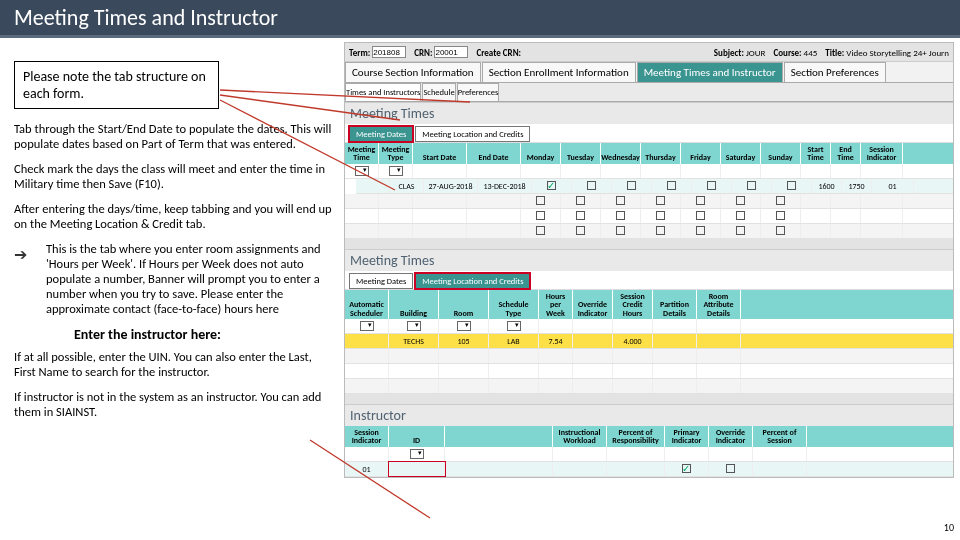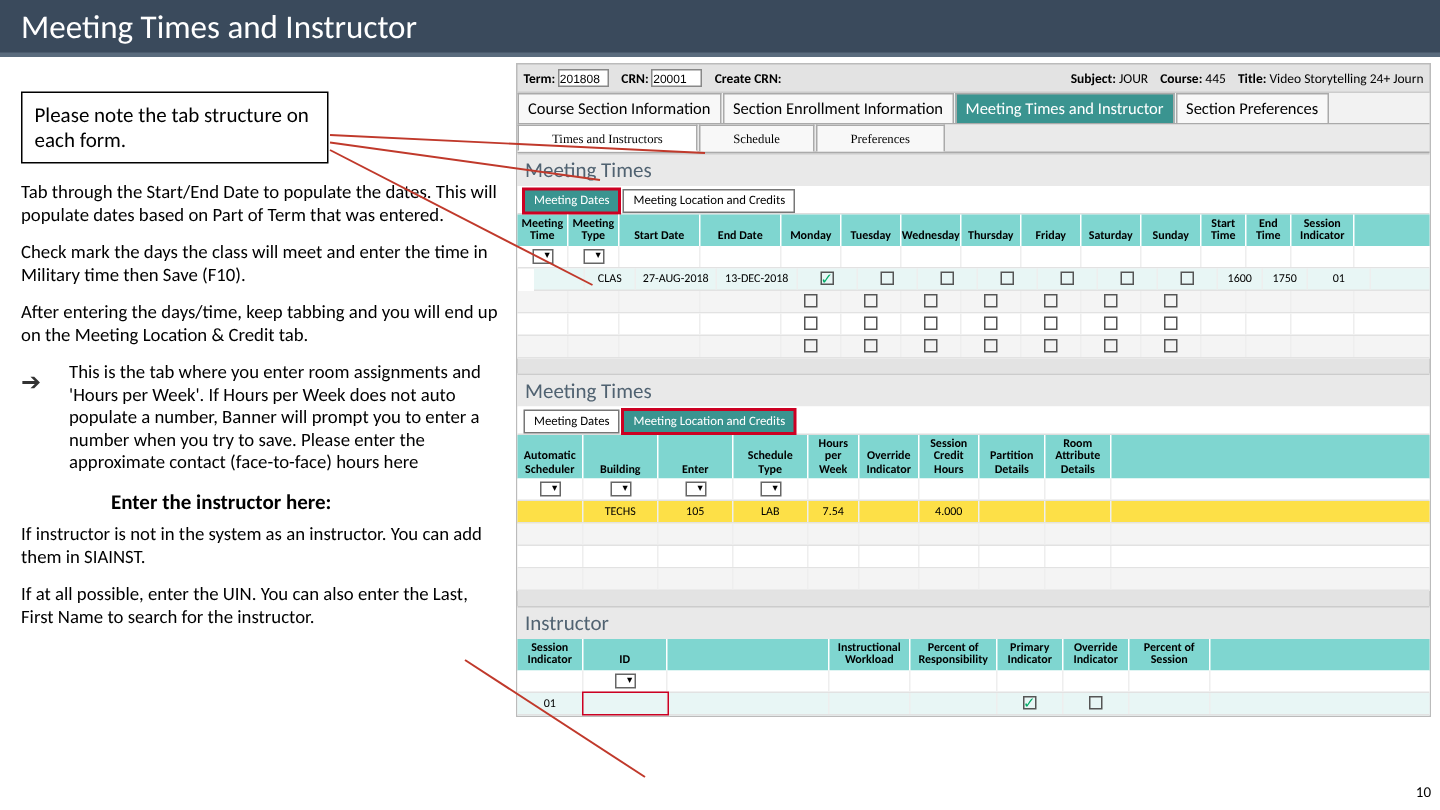--- a/index.html
+++ b/index.html
@@ -22,21 +22,21 @@
   .top-row { display: flex; align-items: center; padding: 3px 4px; font-size: 9px; gap: 8px; border-bottom: 1px solid #ccc; }
   .top-row .f { display: flex; align-items: center; gap: 2px; }
   .top-row input { height: 12px; font-size: 8px; width: 34px; border: 1px solid #888; }
   .top-row .lbl { font-weight: bold; }
 
   .tabs1 { display: flex; background: #f2f2f2; border-bottom: 1px solid #aaa; font-size: 11px; }
   .tabs1 .tab { padding: 3px 6px; border: 1px solid #aaa; border-bottom: none; margin-right: 1px; background: #f8f8f8;}
   .tabs1 .tab.active { background: #3a9490; color: #fff; }
 
   .tabs2 { display: flex; background: #eaeaea; border-bottom: 1px solid #aaa; font-size: 8.5px; }
-  .tabs2 .tab { padding: 3px 22px; border: 1px solid #aaa; border-bottom: none; margin-right: 1px; background: #f8f8f8; font-family: Liberation Serif, serif;}
+  .tabs2 .tab { padding: 3px 0; border: 1px solid #aaa; border-bottom: none; margin-right: 1px; background: #f8f8f8;}
   .tabs2 .tab.active { background: #fff; border-bottom: 1px solid #fff;}
 
   .section { background: #fff; }
   .sect-title { background: #e9e9e9; color: #506271; font-weight: normal; font-size: 14px; padding: 2px 5px; border-top: 1px solid #ccc;}
 
   .inner-tabs { display: flex; font-size: 8.5px; background: #fff; padding: 2px 4px 0 4px; border-bottom:1px solid #ddd;}
   .inner-tab { padding: 2px 6px; border: 1px solid #777; margin-right: 2px; background: #fff; }
   .inner-tab.active-hl { background: #3a9490; color: #fff; border-color:#3a9490;}
   .inner-tab.outlined { outline: 2px solid #c02; outline-offset: -1px; }
 
@@ -83,22 +83,22 @@
       <span>Please note the tab structure on each form.</span>
     </div>
     <p class="para">Tab through the Start/End Date to populate the dates. This will populate dates based on Part of Term that was entered.</p>
     <p class="para">Check mark the days the class will meet and enter the time in Military time then Save (F10).</p>
     <p class="para">After entering the days/time, keep tabbing and you will end up on the Meeting Location &amp; Credit tab.</p>
     <div class="bullet-wrap">
       <span class="arrow-right">➔</span>
       <span class="bullet-text">This is the tab where you enter room assignments and 'Hours per Week'. If Hours per Week does not auto populate a number, Banner will prompt you to enter a number when you try to save. Please enter the approximate contact (face-to-face) hours here</span>
     </div>
     <p class="enter-instr">Enter the instructor here:</p>
+    <p class="para">If at all possible, enter the UIN. You can also enter the Last, First Name to search for the instructor.</p>
     <p class="para">If instructor is not in the system as an instructor. You can add them in SIAINST.</p>
-    <p class="para">If at all possible, enter the UIN. You can also enter the Last, First Name to search for the instructor.</p>
   </div>
 
   <div class="right-col">
     <div class="banner-chrome">
       <div class="top-row">
         <span class="f">
             <span class="lbl">Term:</span>
             <input value="201808" style="">
           </span>
         <span class="f">
@@ -305,21 +305,21 @@
       <div class="section section2">
         <div class="sect-title">Meeting Times</div>
         <div class="inner-tabs">
           <div class="inner-tab">Meeting Dates</div>
           <div class="inner-tab active-hl outlined">Meeting Location and Credits</div>
         </div>
         <div class="grid">
           <div class="grid-head">
             <div class="gh w-as">Automatic Scheduler</div>
             <div class="gh w-bld">Building</div>
-            <div class="gh w-rm">Enter</div>
+            <div class="gh w-rm">Room</div>
             <div class="gh w-sty">Schedule Type</div>
             <div class="gh w-hpw">Hours per Week</div>
             <div class="gh w-ov">Override Indicator</div>
             <div class="gh w-sch">Session Credit Hours</div>
             <div class="gh w-pd">Partition Details</div>
             <div class="gh w-rad">Room Attribute Details</div>
           </div>
           <div class="grid-row">
             <div class="gc w-as">
                 <span class="dd"></span>

